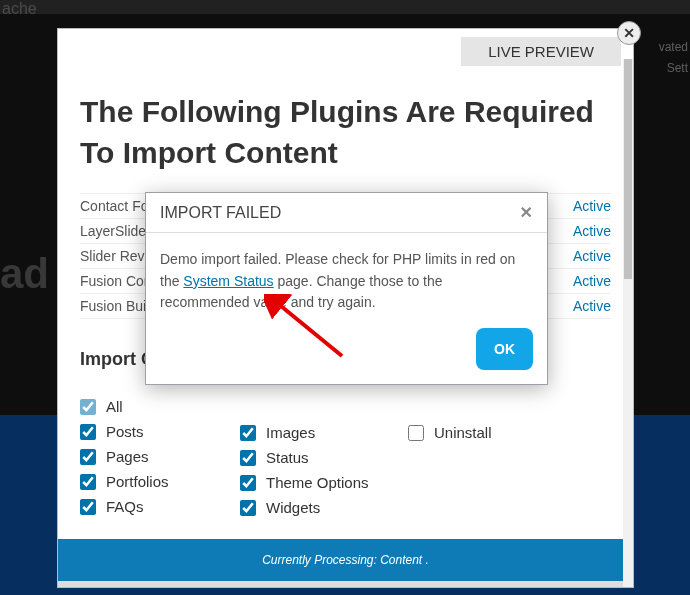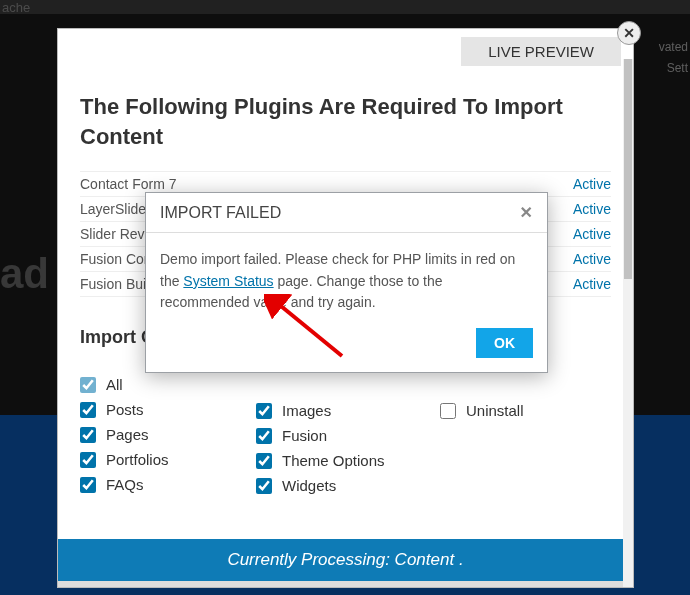--- a/index.html
+++ b/index.html
@@ -10,21 +10,21 @@
 }
 .bg-dark { position: absolute; inset: 0; background: #1a1a1a; }
 .bg-bottom { position: absolute; left: 0; right: 0; bottom: 0; height: 180px; background: #0b57b0; }
 .bg-text {
   position: absolute; top: 250px; left: 0; color: #666; font-size: 42px; font-weight: 600;
 }
 .bg-top-bar {
   position: absolute; top: 0; left: 0; right: 0; height: 14px; background: #3d3d3d;
 }
 .bg-top-text {
-  position: absolute; top: 0; left: 0; color: #888; font-size: 13px; padding-left: 2px;
+  position: absolute; top: 0; left: 0; color: #888; font-size: 16px; padding-left: 2px;
 }
 .overlay { position: absolute; inset: 0; background: rgba(0,0,0,0.45); }
 
 .modal {
   position: absolute; top: 28px; left: 57px; width: 577px; height: 560px;
   background: #fff; border: 1px solid #bbb;
   display: flex; flex-direction: column;
 }
 .modal-close {
   position: absolute; top: -8px; right: -8px; width: 24px; height: 24px;
@@ -34,52 +34,52 @@
 }
 .modal-header {
   display: flex; justify-content: flex-end; padding: 8px 12px 0 0;
 }
 .live-preview-btn {
   background: #e5e5e5; color: #333; padding: 6px 27px; font-size: 15px;
   border: none; cursor: pointer;
 }
 .modal-body { padding: 0 22px; flex: 1; overflow: hidden; }
 .modal-title {
-  font-size: 22px; font-weight: 700; color: #333; margin: 26px 0 20px;
+  font-size: 30px; font-weight: 700; color: #333; margin: 26px 0 20px;
   line-height: 1.35;
 }
 .plugin-row {
   display: flex; justify-content: space-between; align-items: center;
   padding: 4px 0; color: #555; border-bottom: 1px solid #eee; font-size: 14px;
 }
 .plugin-row:first-of-type { border-top: 1px solid #eee; }
 .plugin-status { color: #0073aa; font-size: 14px; cursor: pointer; }
 
 .section-title {
   font-size: 18px; font-weight: 700; color: #333; margin: 30px 0 14px;
 }
 .checkbox-grid {
-  display: flex; gap: 16px; margin-top: 24px;
+  display: flex; gap: 0; margin-top: 24px;
 }
 .checkbox-col { width: 160px; }
 .checkbox-col2 { width: 168px; }
 .checkbox-col3 { flex: 1; }
 .cb-row {
   display: flex; align-items: center; gap: 10px; padding: 4px 0;
   font-size: 15px; color: #333;
 }
 .cb-row input[type=checkbox] {
   width: 16px; height: 16px; accent-color: #0073aa;
 }
 .all-check { opacity: 0.55; }
 
 .footer-bar {
   background: #0e7bb6; color: #fff; height: 42px;
   display: flex; align-items: center; justify-content: center;
-  font-size: 17px; font-style: italic;
+  font-size: 12px; font-style: italic;
 }
 .muted-bottom { height: 6px; background: #ddd; }
 
 .scrollbar {
   position: absolute; right: 0; top: 30px; bottom: 0; width: 10px; background: #f1f1f1;
 }
 .scroll-thumb {
   position: absolute; left: 1px; right: 1px; top: 0; height: 220px;
   background: #c1c1c1;
 }
@@ -92,22 +92,22 @@
 .inner-header {
   display: flex; justify-content: space-between; align-items: center;
   padding: 10px 14px; border-bottom: 1px solid #ddd;
 }
 .inner-title { font-size: 16px; font-weight: 500; color: #444; }
 .inner-close { color: #888; font-size: 16px; cursor: pointer; font-weight: bold; }
 .inner-body { padding: 16px 14px 0; font-size: 14px; color: #555; line-height: 1.55; }
 .inner-body a { color: #0073aa; text-decoration: underline; }
 .inner-footer { padding: 14px; display: flex; justify-content: flex-end; }
 .ok-btn {
-  background: #12a5e8; color: #fff; border: none; padding: 7px 18px;
-  font-size: 14px; font-weight: 600; cursor: pointer; border-radius: 0;
+  background: #12a5e8; color: #fff; border: none; padding: 13px 18px;
+  font-size: 14px; font-weight: 600; cursor: pointer; border-radius: 8px;
 }
 
 .arrow {
   position: absolute; top: 294px; left: 264px; z-index: 6; pointer-events: none;
 }
 .arrow svg { width: 90px; height: 70px; }
 
 .bg-side-text {
   position: absolute; right: 2px; top: 61px; color: #aaa; font-size: 12px;
 }
@@ -182,21 +182,21 @@
           </label>
         </div>
       <div class="checkbox-col2" id="col2">
           <div style="height: 26px;"></div>
           <label class="cb-row">
             <input type="checkbox" checked="" style="">
             <span>Images</span>
           </label>
           <label class="cb-row">
             <input type="checkbox" checked="" style="">
-            <span>Fusion</span>
+            <span>Status</span>
           </label>
           <label class="cb-row">
             <input type="checkbox" checked="" style="">
             <span>Theme Options</span>
           </label>
           <label class="cb-row">
             <input type="checkbox" checked="" style="">
             <span>Widgets</span>
           </label>
         </div>

